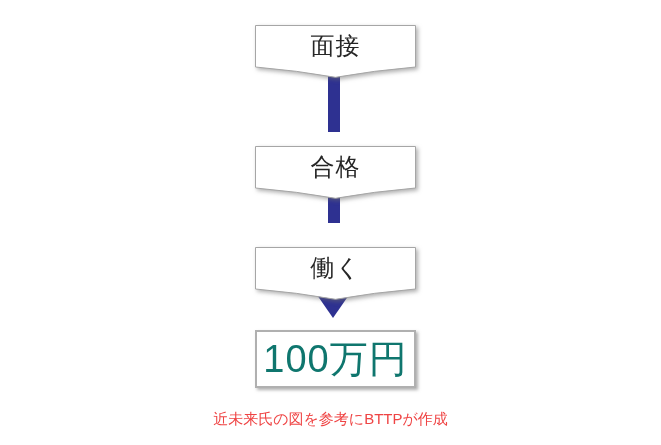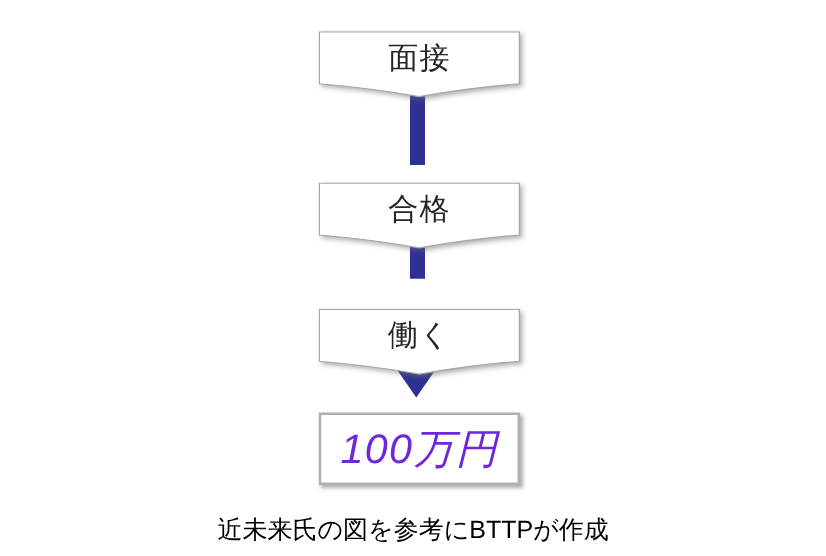--- a/index.html
+++ b/index.html
@@ -78,35 +78,34 @@
     box-sizing: border-box;
     background: #ffffff;
     border: 2px solid #b0b0b0;
     box-shadow: 2px 2px 3px rgba(110,110,110,0.55);
     display: flex;
     align-items: center;
     justify-content: center;
     z-index: 2;
   }
   .result-label {
-    font-size: 33px;
-    color: #6d28d9;
+    font-size: 38px;
+    color: #0f766e;
     letter-spacing: 1px;
-    font-style: italic;
   }
 
   
   .caption {
     position: absolute;
     left: 0;
     top: 410px;
     width: 661px;
     text-align: center;
-    font-size: 20px;
-    color: #000000;
+    font-size: 15px;
+    color: #ef4444;
   }
 </style>
 </head>
 <body>
 
 <div class="stage">
 
   <div class="connector connector-1"></div>
   <div class="connector connector-2"></div>
 

